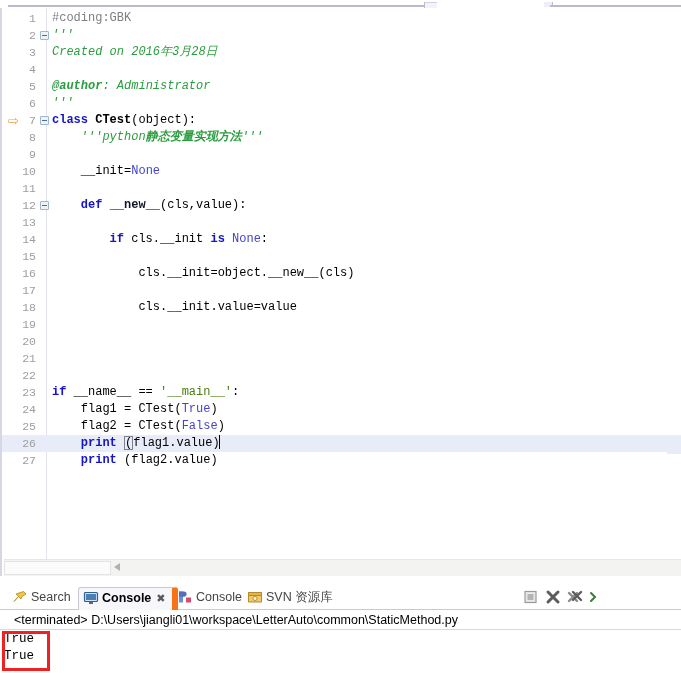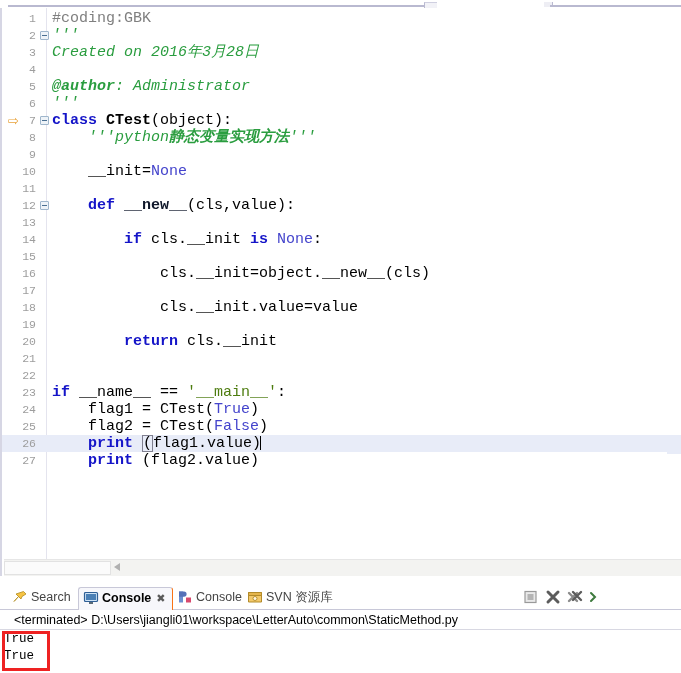--- a/index.html
+++ b/index.html
@@ -109,21 +109,21 @@
     content: "";
     position: absolute;
     left: 1px; top: 3px;
     width: 5px; height: 1px;
     background: #4a6f92;
   }
   .code {
     position: absolute;
     left: 50px; top: 0;
     font-family: "Liberation Mono", monospace;
-    font-size: 15px;
+    font-size: 12px;
     color: #000000;
     letter-spacing: 0px;
   }
   .c-com   { color: #7f7f7f; }              
   .c-doc   { color: #2a9d3f; font-style: italic; }  
   .c-docb  { color: #2a9d3f; font-style: italic; font-weight: bold; }
   .c-kw    { color: #1414c8; font-weight: bold; }
   .c-cls   { color: #000000; font-weight: bold; }   
   .c-bi    { color: #4444cc; }                      
   .c-str   { color: #4d7c0f; }
@@ -207,21 +207,21 @@
   }
   .tab .ticon {
     display: inline-block;
     width: 16px; height: 14px;
     vertical-align: -3px;
     margin-right: 3px;
   }
   .tab.active {
     background: #f7f7fb;
     border-left: 1px solid #c8c8d8;
-    border-right: 1px solid #f97316;
+    border-right: 6px solid #f97316;
     border-top: 1px solid #c8c8d8;
     border-radius: 3px 3px 0 0;
     color: #000;
     font-weight: bold;
   }
   .tab .closex {
     display: inline-block;
     margin-left: 5px;
     font-size: 11px;
     color: #5a5a5a;
@@ -302,21 +302,21 @@
       <div class="row"><span class="lnum">10</span><span class="code"><span>    </span><span class="c-plain">__init=</span><span class="c-bi">None</span></span></div>
       <div class="row"><span class="lnum">11</span><span class="code"><span></span><span class="c-plain"></span></span></div>
       <div class="row"><span class="lnum">12</span><span class="fold"></span><span class="code"><span>    </span><span class="c-kw">def </span><span class="c-dundermag">__new__</span><span class="c-plain">(cls,value):</span></span></div>
       <div class="row"><span class="lnum">13</span><span class="code"><span></span><span class="c-plain"></span></span></div>
       <div class="row"><span class="lnum">14</span><span class="code"><span>        </span><span class="c-kw">if </span><span class="c-plain">cls.__init </span><span class="c-kw">is </span><span class="c-bi">None</span><span class="c-plain">:</span></span></div>
       <div class="row"><span class="lnum">15</span><span class="code"><span></span><span class="c-plain"></span></span></div>
       <div class="row"><span class="lnum">16</span><span class="code"><span>            </span><span class="c-plain">cls.__init=object.__new__(cls)</span></span></div>
       <div class="row"><span class="lnum">17</span><span class="code"><span></span><span class="c-plain"></span></span></div>
       <div class="row"><span class="lnum">18</span><span class="code"><span>            </span><span class="c-plain">cls.__init.value=value</span></span></div>
       <div class="row"><span class="lnum">19</span><span class="code"><span></span><span class="c-plain"></span></span></div>
-      <div class="row"><span class="lnum">20</span><span class="code"><span>        </span><span class="c-kw">return </span><span class="c-plain">cls.__init</span></span></div>
+      <div class="row"><span class="lnum">20</span></div>
       <div class="row"><span class="lnum">21</span><span class="code"><span></span><span class="c-plain"></span></span></div>
       <div class="row"><span class="lnum">22</span><span class="code"><span></span><span class="c-plain"></span></span></div>
       <div class="row"><span class="lnum">23</span><span class="code"><span></span><span class="c-kw">if </span><span class="c-plain">__name__ == </span><span class="c-str">'__main__'</span><span class="c-plain">:</span></span></div>
       <div class="row"><span class="lnum">24</span><span class="code"><span>    </span><span class="c-plain">flag1 = CTest(</span><span class="c-bi">True</span><span class="c-plain">)</span></span></div>
       <div class="row"><span class="lnum">25</span><span class="code"><span>    </span><span class="c-plain">flag2 = CTest(</span><span class="c-bi">False</span><span class="c-plain">)</span></span></div>
       <div class="row hl"><span class="lnum">26</span><span class="code"><span>    </span><span class="c-kw">print </span><span class="c-plain bracket-box">(</span><span class="c-plain">flag1.value)</span><span class="caret"></span></span></div>
       <div class="row"><span class="lnum">27</span><span class="code"><span>    </span><span class="c-kw">print </span><span class="c-plain">(flag2.value)</span></span></div>
     </div>
   <div id="overview-tick"></div>
 

